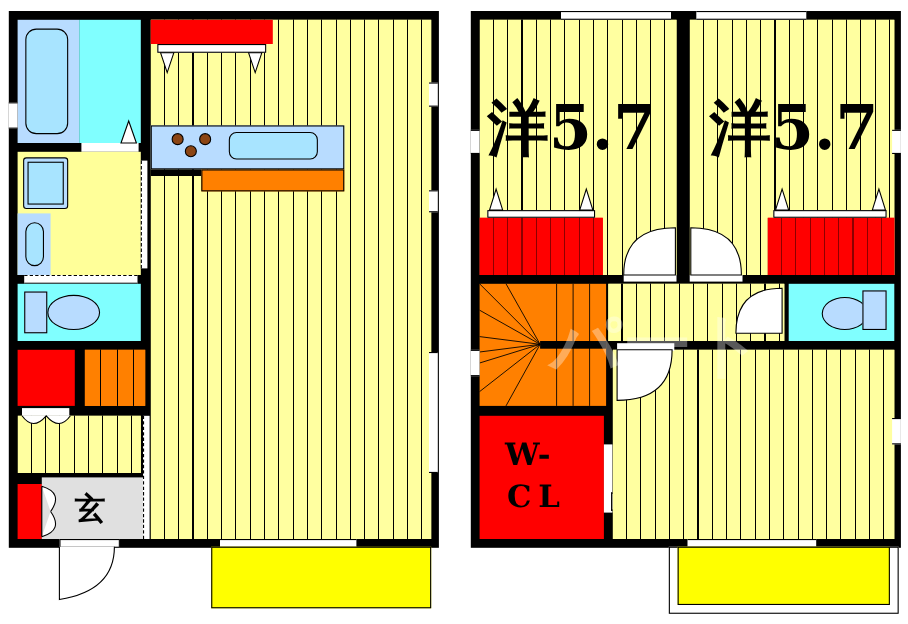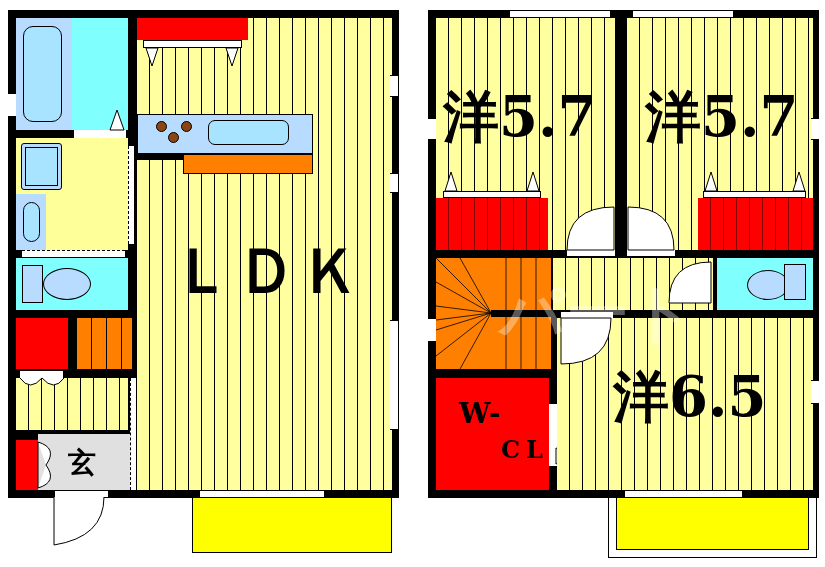--- a/index.html
+++ b/index.html
@@ -78,21 +78,20 @@
       <polygon points="80,0 92,0 86,18" fill="#fff" stroke="#000"></polygon>
     </svg>
   <div class="abs lightblue" style="left:137px;top:114px;width:176px;height:40px;border:1px solid #000;"></div>
   <div class="abs wall" style="left:137px;top:154px;width:46px;height:6px;"></div>
   <div class="abs" style="left:156px;top:121px;width:11px;height:11px;border-radius:50%;background:#8b4513;border:1px solid #000;"></div>
   <div class="abs" style="left:181px;top:121px;width:11px;height:11px;border-radius:50%;background:#8b4513;border:1px solid #000;"></div>
   <div class="abs" style="left:168px;top:132px;width:11px;height:11px;border-radius:50%;background:#8b4513;border:1px solid #000;"></div>
   <div class="abs" style="left:208px;top:120px;width:81px;height:25px;border:1px solid #000;border-radius:7px;background:#a8e4ff;"></div>
   <div class="abs orange" style="left:183px;top:154px;width:130px;height:20px;border:1px solid #000;"></div>
 
-  <span class="label big" style="left:172px;top:240px;letter-spacing:2px;">ＬＤＫ</span>
 
   <div class="abs window" style="left:390px;top:75px;width:8px;height:22px;"></div>
   <div class="abs window" style="left:390px;top:173px;width:8px;height:20px;"></div>
   <div class="abs window" style="left:390px;top:320px;width:8px;height:110px;"></div>
   <div class="abs window" style="left:8px;top:93px;width:8px;height:24px;"></div>
   <div class="abs window" style="left:200px;top:490px;width:124px;height:8px;"></div>
 
   <div class="abs balcony" style="left:192px;top:497px;width:200px;height:56px;"></div>
 </div>
 
@@ -152,32 +151,31 @@
   <svg style="left:254px;top:262px;" width="44" height="42">
       <path d="M0,41 Q0,0 42,0 L42,41 Z" fill="#fff" stroke="#000" stroke-width="1"></path>
     </svg>
 
   <div class="abs cyan" style="left:302px;top:258px;width:96px;height:52px;"></div>
   <div class="abs lightblue" style="left:332px;top:270px;width:42px;height:30px;border:1px solid #000;border-radius:50%;"></div>
   <div class="abs lightblue" style="left:369px;top:264px;width:22px;height:36px;border:1px solid #000;"></div>
 
   <div class="abs red" style="left:21px;top:378px;width:113px;height:112px;"></div>
   <span class="label" style="left:44px;top:400px;font-size:28px;">W-</span>
-  <span class="label" style="left:46px;top:438px;font-size:24px;letter-spacing:6px;margin-left:40px;">CL</span>
+  <span class="label" style="left:46px;top:438px;font-size:28px;letter-spacing:6px;">CL</span>
   <div class="abs" style="left:134px;top:404px;width:8px;height:62px;background:#fff;"></div>
   <svg style="left:141px;top:448px;" width="24" height="18">
       <polygon points="0,0 0,16 22,8" fill="#fff" stroke="#000"></polygon>
     </svg>
 
   <div class="abs floor-stripe" style="left:142px;top:318px;width:256px;height:172px;"></div>
   <div class="abs" style="left:146px;top:312px;width:52px;height:7px;background:#fff;"></div>
   <svg style="left:146px;top:318px;" width="52" height="48">
       <path d="M0,0 L50,0 Q50,46 0,46 Z" fill="#fff" stroke="#000" stroke-width="1"></path>
     </svg>
-  <span class="label mid" style="left:198px;top:368px;">洋6.5</span>
   <div class="abs window" style="left:396px;top:380px;width:8px;height:24px;"></div>
   <div class="abs window" style="left:210px;top:490px;width:117px;height:8px;"></div>
 
   <div class="abs" style="left:193px;top:497px;width:209px;height:61px;border:1px solid #000;background:#fff;"></div>
   <div class="abs balcony" style="left:201px;top:497px;width:193px;height:53px;"></div>
 </div>
 
 <div class="watermark" style="left:500px;top:270px;">パート</div>
 
 </body></html>

